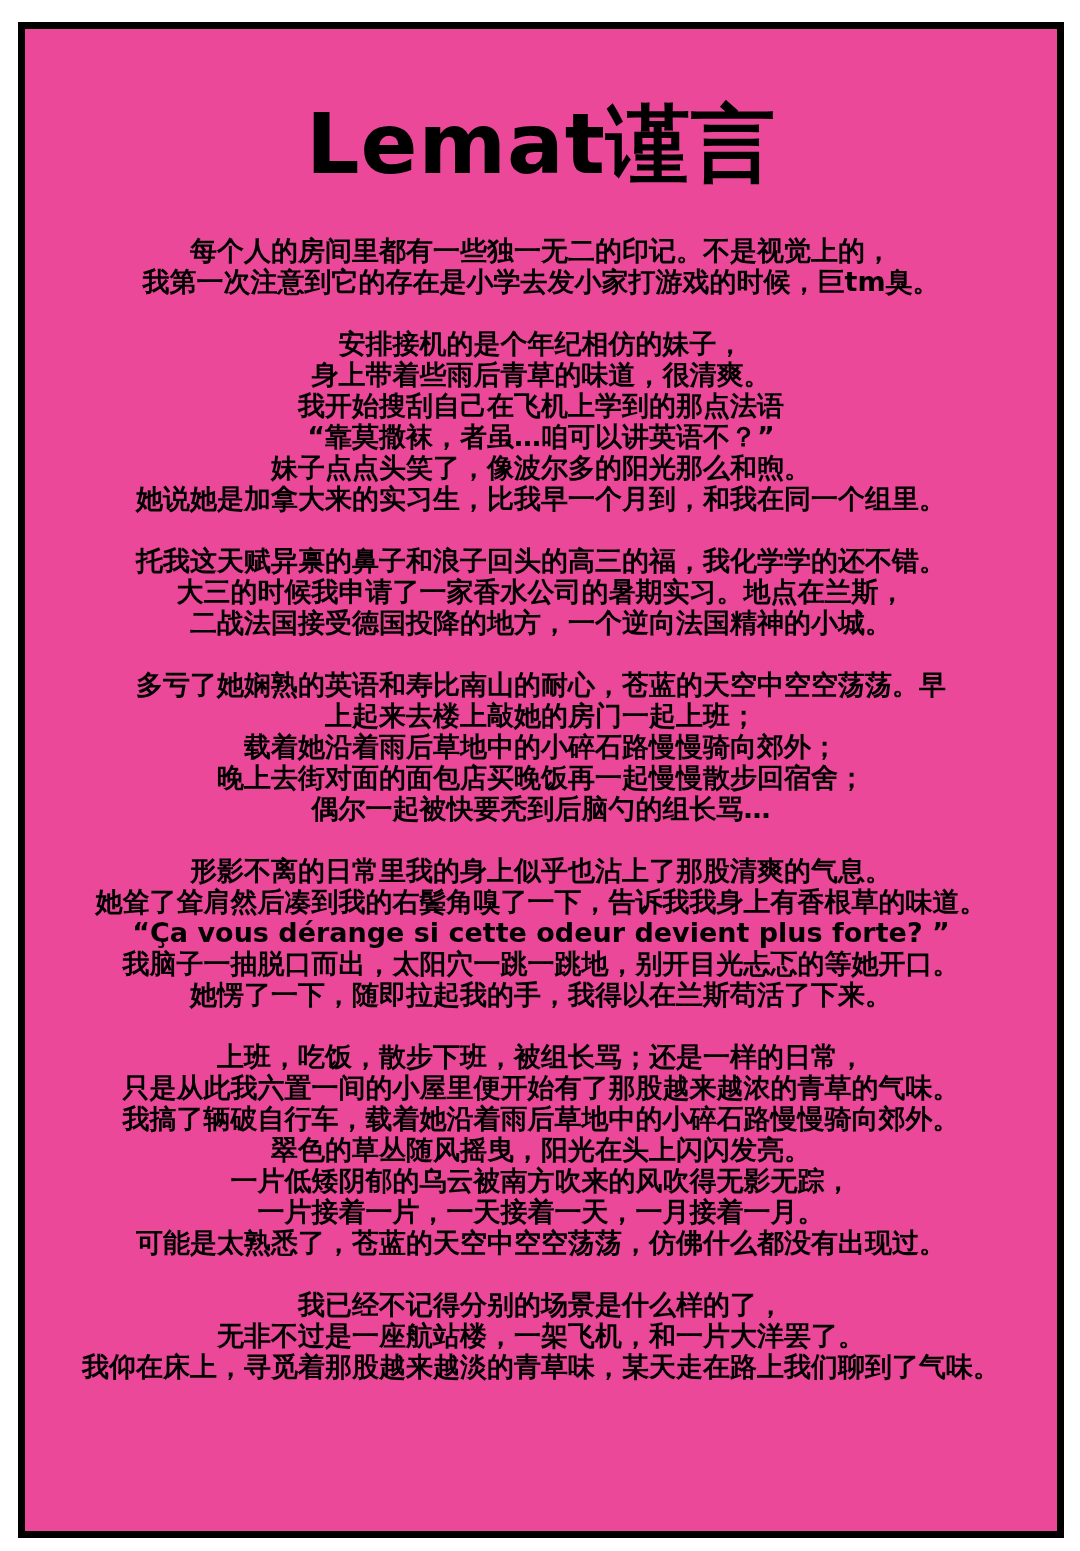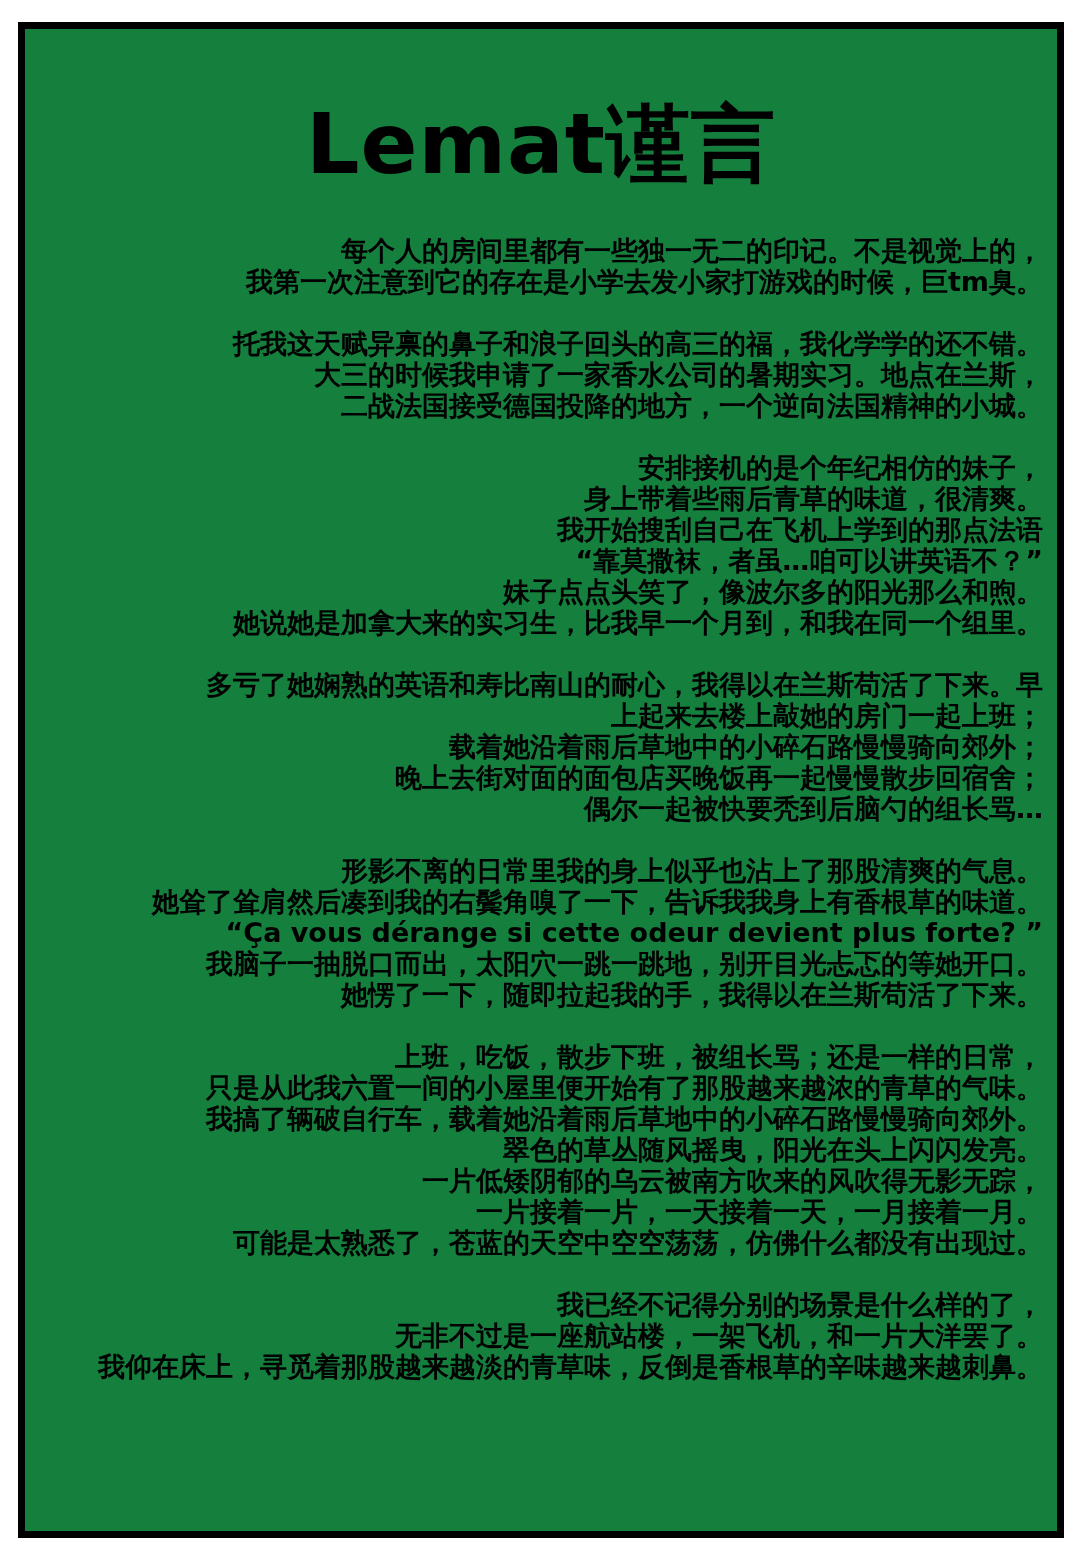--- a/index.html
+++ b/index.html
@@ -15,21 +15,21 @@
     color: #000000;
   }
   .frame {
     position: absolute;
     left: 18px;
     top: 22px;
     width: 1046px;
     height: 1516px;
     border: 7px solid #000000;
     box-sizing: border-box;
-    background: #15803d;
+    background: #ec4899;
     overflow: hidden;
   }
   .title {
     margin: 68px 0 0 0;
     text-align: center;
     font-size: 84px;
     line-height: 1.12;
     font-weight: bold;
     letter-spacing: 1px;
     color: #000000;
@@ -37,21 +37,20 @@
   .content {
     margin-top: 44px;
     text-align: center;
     font-size: 27px;
     line-height: 31px;
     font-weight: bold;
     color: #000000;
   }
   .paragraph {
     margin: 0 14px 31px 14px;
-    text-align: right;
   }
   .paragraph:last-child {
     margin-bottom: 3px;
   }
   .line {
     white-space: nowrap;
   }
 </style>
 </head>
 <body>
@@ -60,36 +59,36 @@
   <h1 class="title">Lemat谨言</h1>
 
   <div class="content">
 
     <div class="paragraph">
       <div class="line">每个人的房间里都有一些独一无二的印记。不是视觉上的，</div>
       <div class="line">我第一次注意到它的存在是小学去发小家打游戏的时候，巨tm臭。</div>
     </div>
 
     <div class="paragraph">
-      <div class="line">托我这天赋异禀的鼻子和浪子回头的高三的福，我化学学的还不错。</div>
-      <div class="line">大三的时候我申请了一家香水公司的暑期实习。地点在兰斯，</div>
-      <div class="line">二战法国接受德国投降的地方，一个逆向法国精神的小城。</div>
-    </div>
-
-    <div class="paragraph">
       <div class="line">安排接机的是个年纪相仿的妹子，</div>
       <div class="line">身上带着些雨后青草的味道，很清爽。</div>
       <div class="line">我开始搜刮自己在飞机上学到的那点法语</div>
       <div class="line">“靠莫撒袜，者虽…咱可以讲英语不？”</div>
       <div class="line">妹子点点头笑了，像波尔多的阳光那么和煦。</div>
       <div class="line">她说她是加拿大来的实习生，比我早一个月到，和我在同一个组里。</div>
     </div>
 
     <div class="paragraph">
-      <div class="line">多亏了她娴熟的英语和寿比南山的耐心，我得以在兰斯苟活了下来。早</div>
+      <div class="line">托我这天赋异禀的鼻子和浪子回头的高三的福，我化学学的还不错。</div>
+      <div class="line">大三的时候我申请了一家香水公司的暑期实习。地点在兰斯，</div>
+      <div class="line">二战法国接受德国投降的地方，一个逆向法国精神的小城。</div>
+    </div>
+
+    <div class="paragraph">
+      <div class="line">多亏了她娴熟的英语和寿比南山的耐心，苍蓝的天空中空空荡荡。早</div>
       <div class="line">上起来去楼上敲她的房门一起上班；</div>
       <div class="line">载着她沿着雨后草地中的小碎石路慢慢骑向郊外；</div>
       <div class="line">晚上去街对面的面包店买晚饭再一起慢慢散步回宿舍；</div>
       <div class="line">偶尔一起被快要秃到后脑勺的组长骂…</div>
     </div>
 
     <div class="paragraph">
       <div class="line">形影不离的日常里我的身上似乎也沾上了那股清爽的气息。</div>
       <div class="line">她耸了耸肩然后凑到我的右鬓角嗅了一下，告诉我我身上有香根草的味道。</div>
       <div class="line">“Ça vous dérange si cette odeur devient plus forte? ”</div>
@@ -103,17 +102,17 @@
       <div class="line">我搞了辆破自行车，载着她沿着雨后草地中的小碎石路慢慢骑向郊外。</div>
       <div class="line">翠色的草丛随风摇曳，阳光在头上闪闪发亮。</div>
       <div class="line">一片低矮阴郁的乌云被南方吹来的风吹得无影无踪，</div>
       <div class="line">一片接着一片，一天接着一天，一月接着一月。</div>
       <div class="line">可能是太熟悉了，苍蓝的天空中空空荡荡，仿佛什么都没有出现过。</div>
     </div>
 
     <div class="paragraph">
       <div class="line">我已经不记得分别的场景是什么样的了，</div>
       <div class="line">无非不过是一座航站楼，一架飞机，和一片大洋罢了。</div>
-      <div class="line">我仰在床上，寻觅着那股越来越淡的青草味，反倒是香根草的辛味越来越刺鼻。</div>
+      <div class="line">我仰在床上，寻觅着那股越来越淡的青草味，某天走在路上我们聊到了气味。</div>
     </div>
 
   </div>
 </div>
 
 </body></html>

